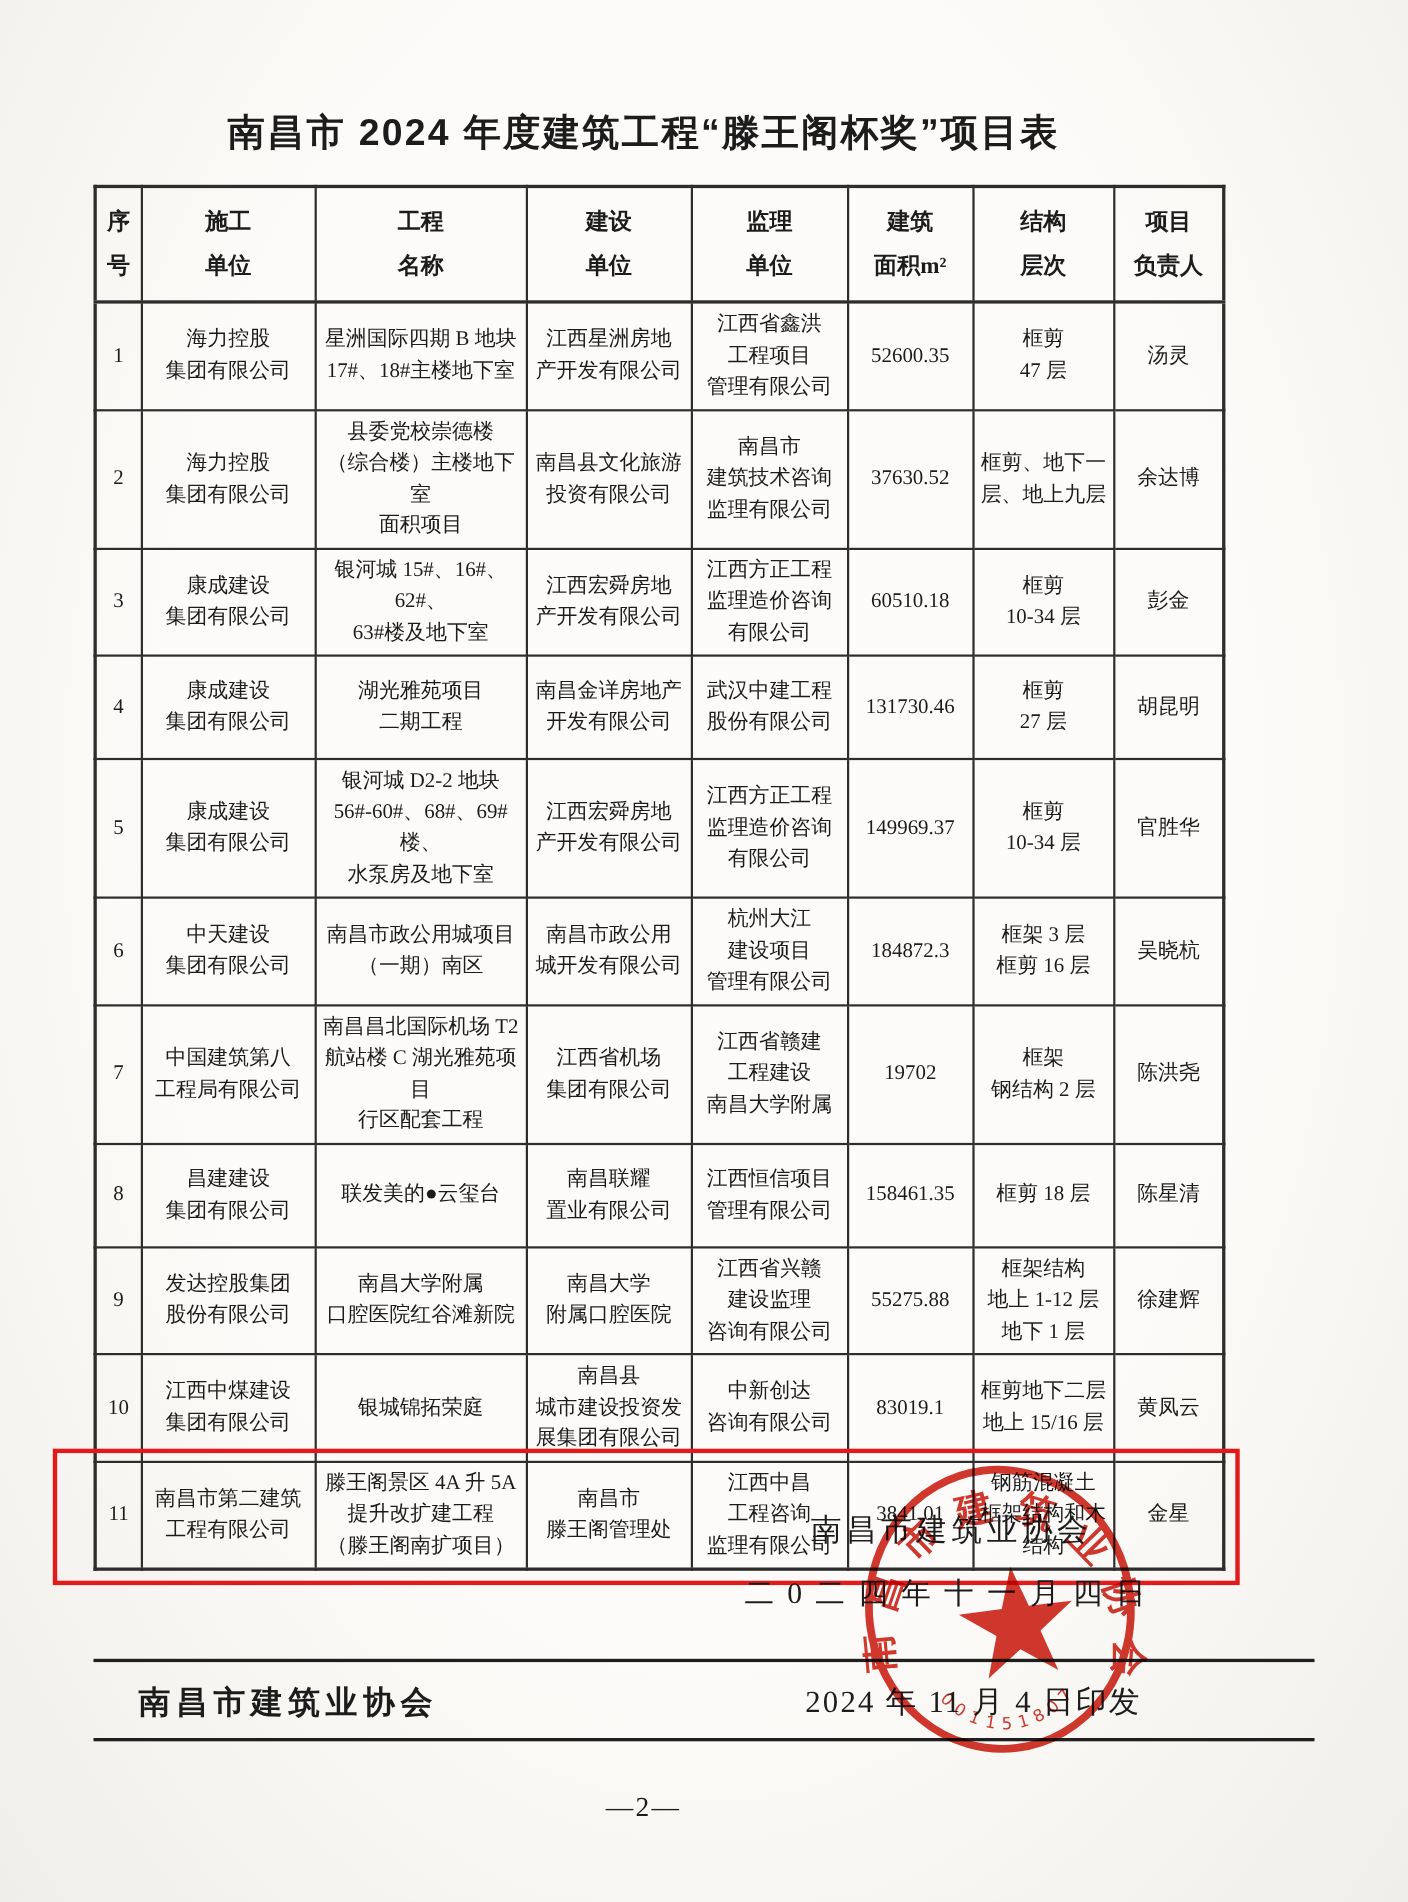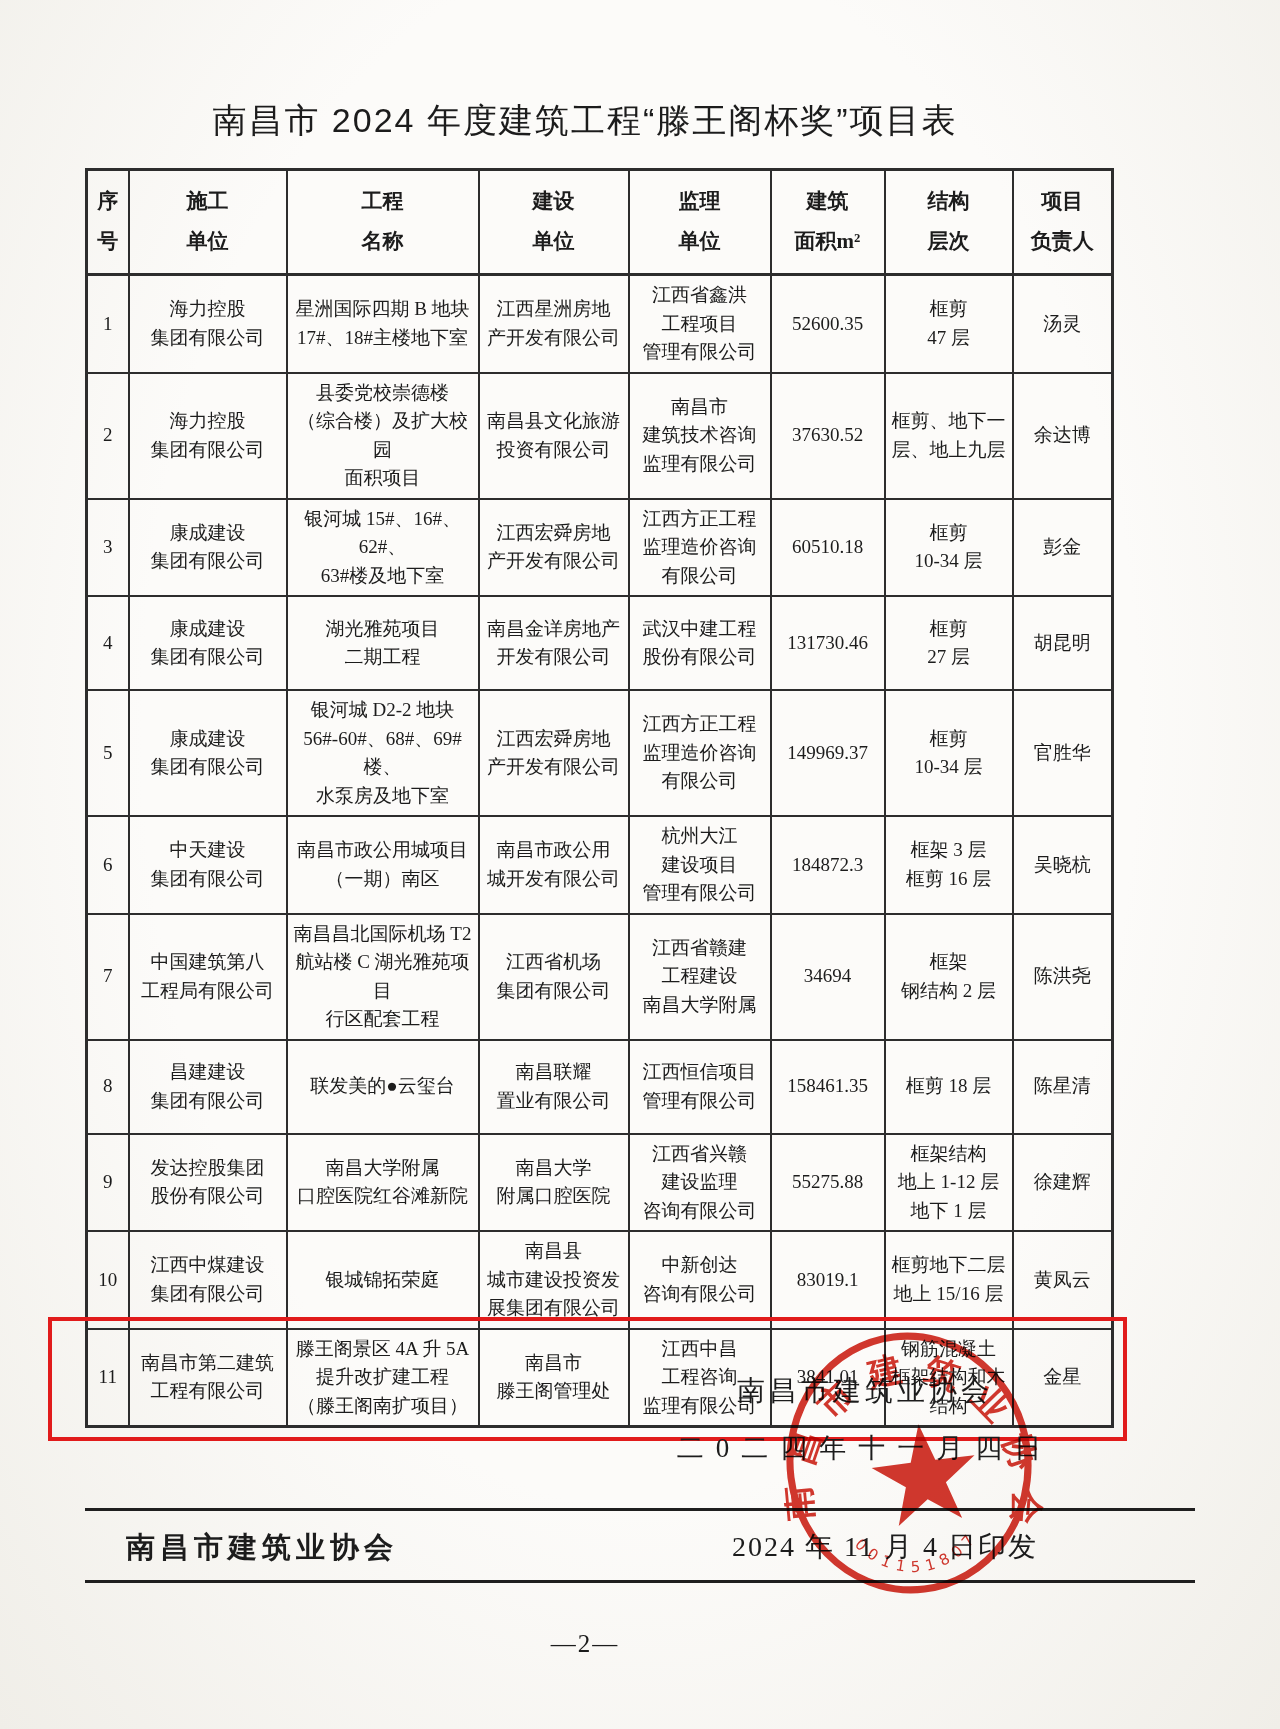--- a/index.html
+++ b/index.html
@@ -4,21 +4,21 @@
 <style>
   html,body { margin:0; padding:0; background:#f4f2ed; }
   .page {
     position:relative; width:1280px; height:1729px; overflow:hidden;
     background: radial-gradient(ellipse at 50% 42%, #fcfbf9 55%, #f0eee8 100%);
     font-family:"Liberation Serif","DejaVu Serif",serif; color:#1c1c1c;
   }
   .title {
     position:absolute; top:98px; left:0; width:1170px; text-align:center;
     font-family:"Liberation Sans","DejaVu Sans",sans-serif;
-    font-size:34px; font-weight:normal; letter-spacing:2px; margin:0;
+    font-size:34px; font-weight:bold; letter-spacing:2px; margin:0;
   }
   .table-wrap { position:absolute; top:168px; left:85px; width:1026px; }
   table.projects {
     border-collapse:collapse; width:100%; table-layout:fixed;
     border:3px solid #2d2d2d;
   }
   .projects th, .projects td {
     border:2px solid #2d2d2d; text-align:center; vertical-align:middle;
     white-space:pre-line; padding:5px 3px; font-size:19px; line-height:1.5;
     overflow:hidden;
@@ -99,21 +99,21 @@
             <td>52600.35</td>
             <td>框剪
 47 层</td>
             <td>汤灵</td>
           </tr>
           <tr>
             <td>2</td>
             <td>海力控股
 集团有限公司</td>
             <td>县委党校崇德楼
-（综合楼）及扩大校园
+（综合楼）主楼地下室
 面积项目</td>
             <td>南昌县文化旅游
 投资有限公司</td>
             <td>南昌市
 建筑技术咨询
 监理有限公司</td>
             <td>37630.52</td>
             <td>框剪、地下一
 层、地上九层</td>
             <td>余达博</td>
@@ -187,21 +187,21 @@
             <td>中国建筑第八
 工程局有限公司</td>
             <td>南昌昌北国际机场 T2
 航站楼 C 湖光雅苑项目
 行区配套工程</td>
             <td>江西省机场
 集团有限公司</td>
             <td>江西省赣建
 工程建设
 南昌大学附属</td>
-            <td>34694</td>
+            <td>19702</td>
             <td>框架
 钢结构 2 层</td>
             <td>陈洪尧</td>
           </tr>
           <tr>
             <td>8</td>
             <td>昌建建设
 集团有限公司</td>
             <td>联发美的●云玺台</td>
             <td>南昌联耀

